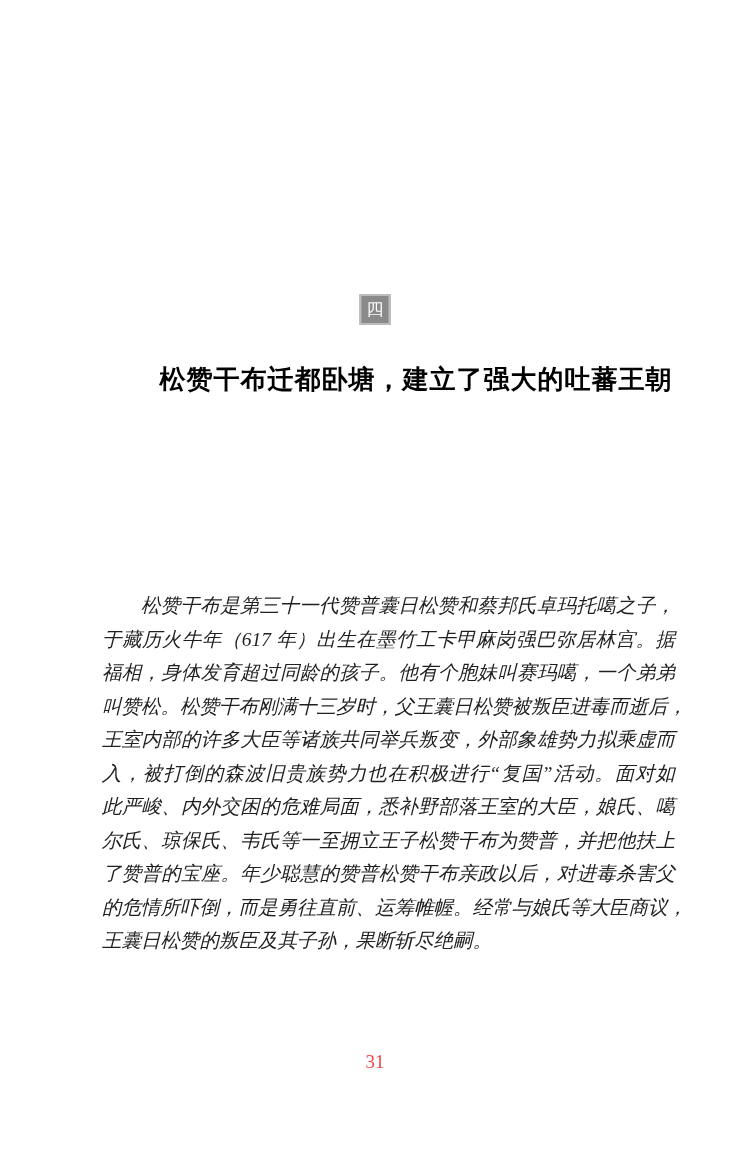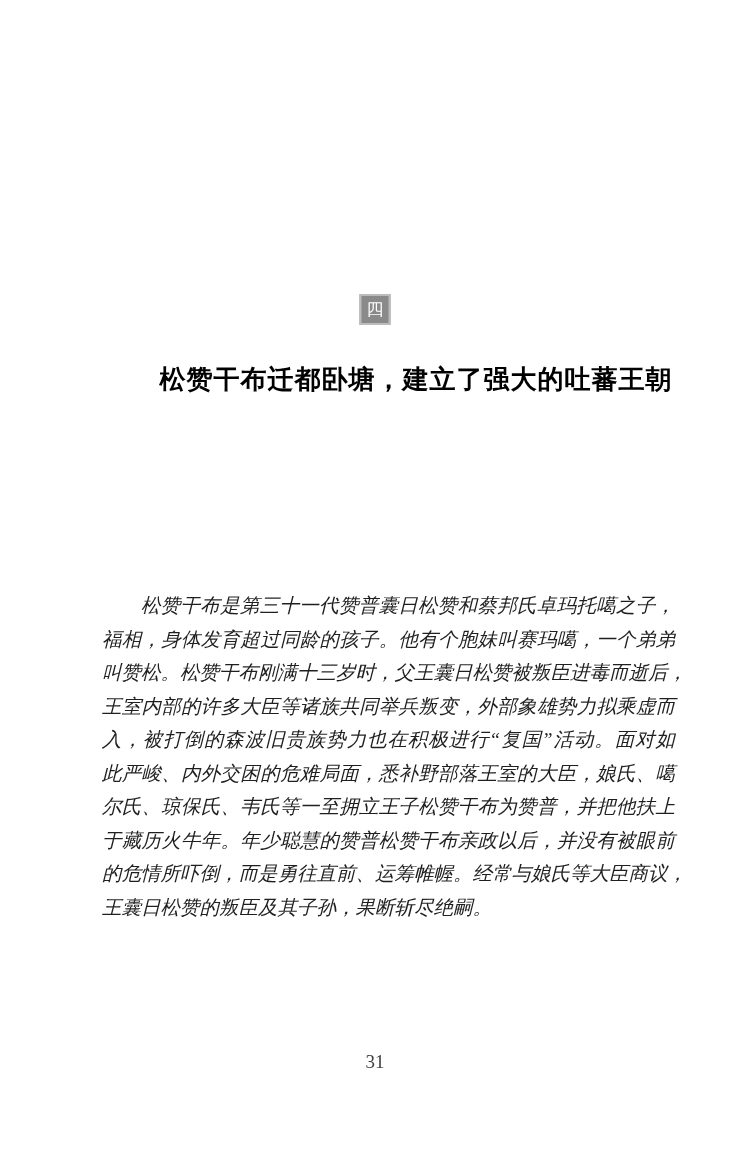--- a/index.html
+++ b/index.html
@@ -65,40 +65,41 @@
     text-align-last: left;
     white-space: normal;
   }
   .page-number {
     position: absolute;
     top: 1051px;
     left: 0;
     width: 100%;
     text-align: center;
     font-size: 19px;
-    color: #404040;
+    color: #ef4444;
   }
 </style>
 </head>
 <body>
 
 <div class="page">
 
   <div class="chapter-badge">四</div>
 
   <h1 class="chapter-title">松赞干布迁都卧塘，建立了强大的吐蕃王朝</h1>
 
   <div class="body-block">
     <div class="body-line first">松赞干布是第三十一代赞普囊日松赞和蔡邦氏卓玛托噶之子，</div>
+    <div class="body-line">于藏历火牛年（617 年）出生在墨竹工卡甲麻岗强巴弥居林宫。据</div>
     <div class="body-line">福相，身体发育超过同龄的孩子。他有个胞妹叫赛玛噶，一个弟弟</div>
     <div class="body-line">叫赞松。松赞干布刚满十三岁时，父王囊日松赞被叛臣进毒而逝后，</div>
     <div class="body-line">王室内部的许多大臣等诸族共同举兵叛变，外部象雄势力拟乘虚而</div>
     <div class="body-line">入，被打倒的森波旧贵族势力也在积极进行“复国”活动。面对如</div>
     <div class="body-line">此严峻、内外交困的危难局面，悉补野部落王室的大臣，娘氏、噶</div>
     <div class="body-line">尔氏、琼保氏、韦氏等一至拥立王子松赞干布为赞普，并把他扶上</div>
-    <div class="body-line">于藏历火牛年。年少聪慧的赞普松赞干布亲政以后，并没有被眼前</div>
+    <div class="body-line">了赞普的宝座。年少聪慧的赞普松赞干布亲政以后，对进毒杀害父</div>
     <div class="body-line">的危情所吓倒，而是勇往直前、运筹帷幄。经常与娘氏等大臣商议，</div>
     <div class="body-line last">王囊日松赞的叛臣及其子孙，果断斩尽绝嗣。</div>
   </div>
 
   <div class="page-number">31</div>
 
 </div>
 
 </body></html>

